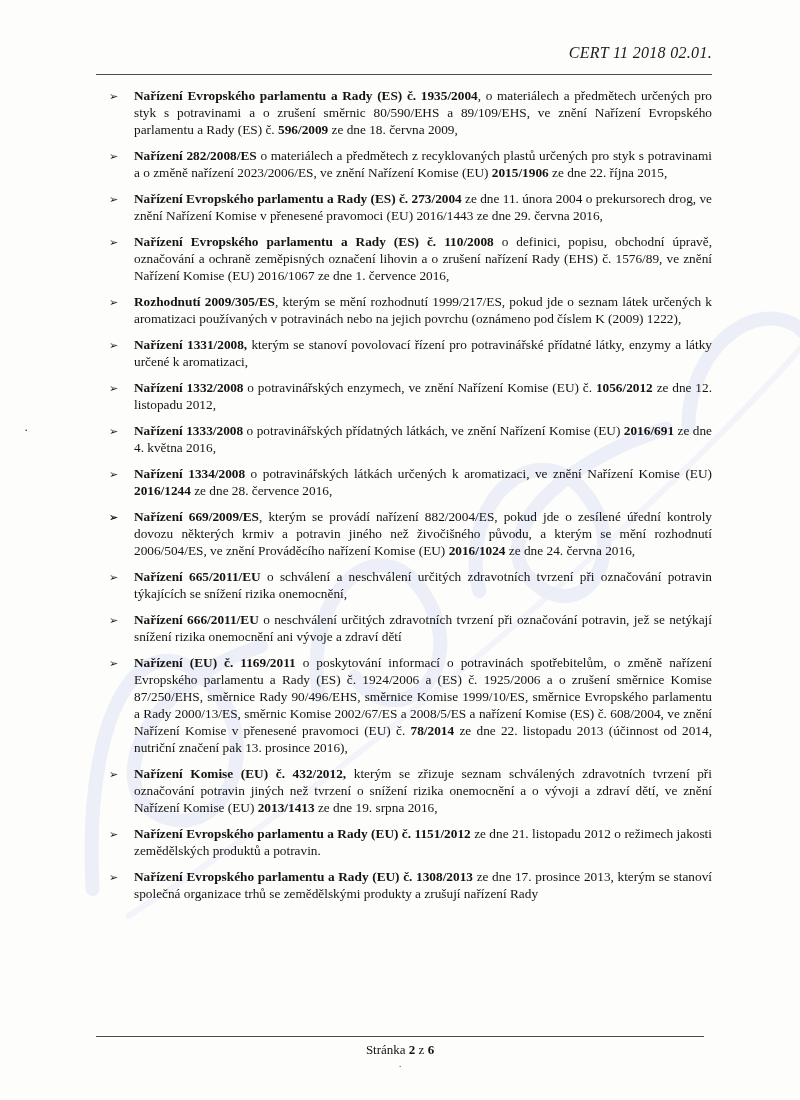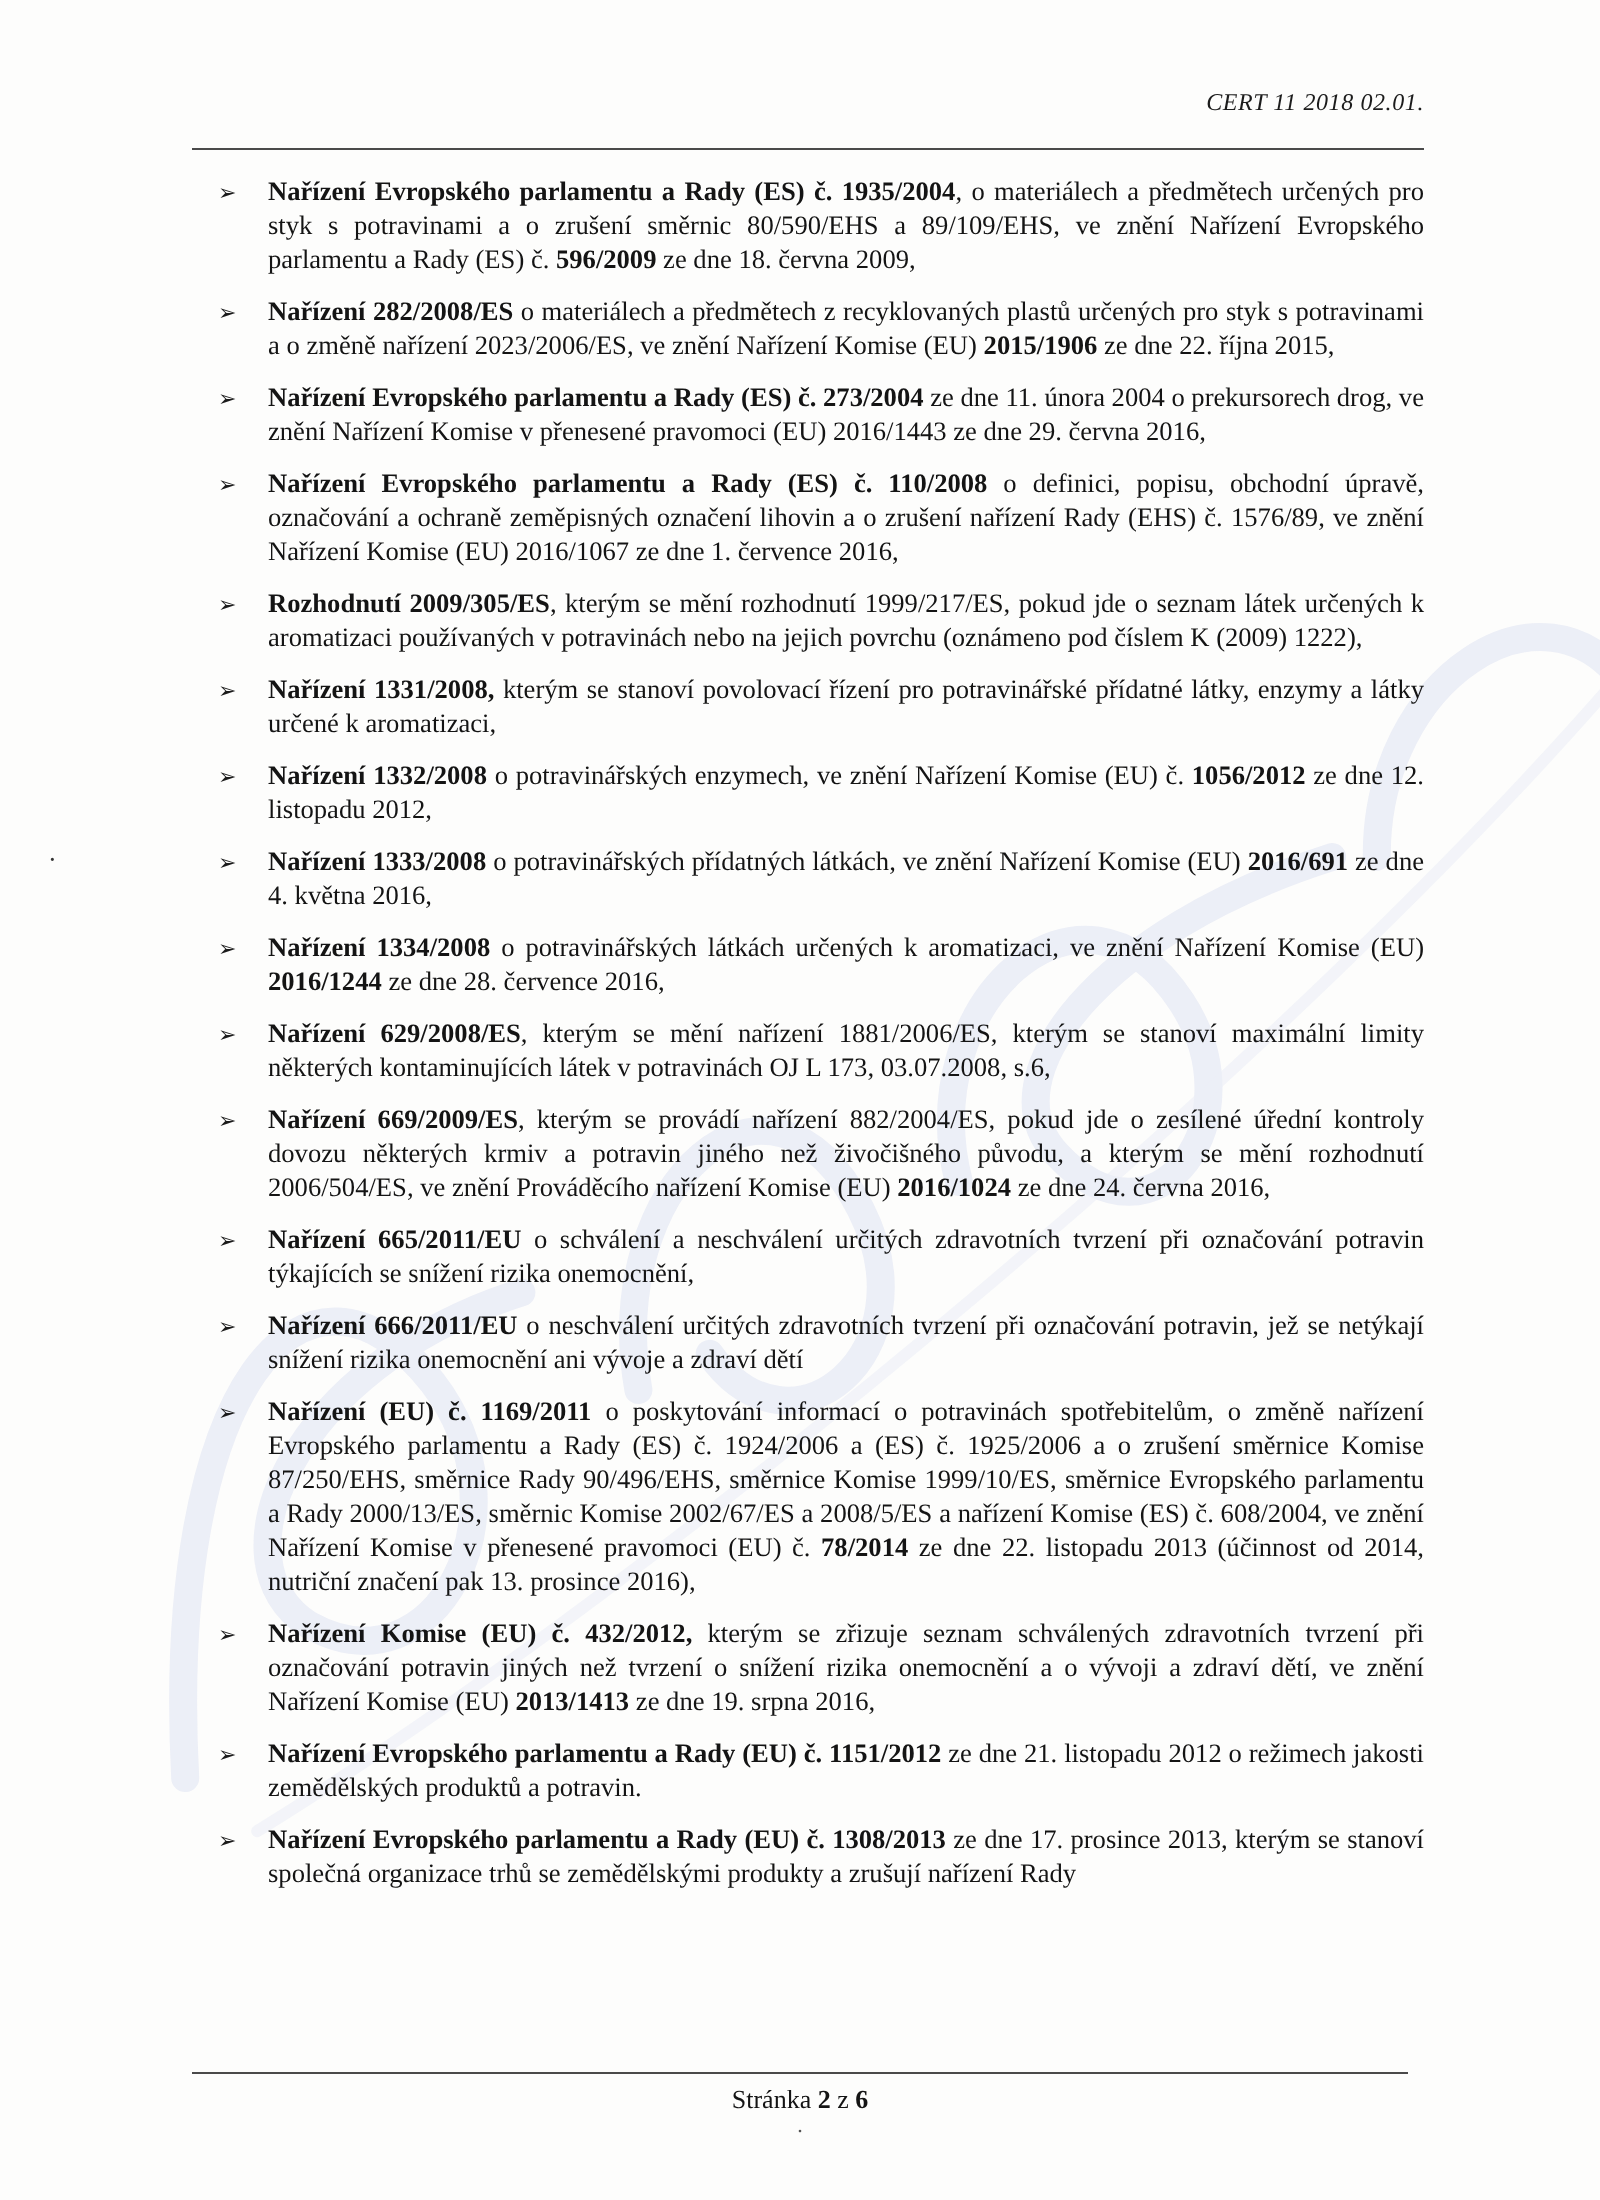--- a/index.html
+++ b/index.html
@@ -26,21 +26,21 @@
   }
   .content{
     position:relative;
     z-index:1;
     padding:44px 88px 0 96px;
     box-sizing:border-box;
   }
   .doc-ref{
     text-align:right;
     font-style:italic;
-    font-size:12px;
+    font-size:16px;
     letter-spacing:.3px;
     color:#1c1c1c;
     height:16px;
   }
   .top-rule{
     border:none;
     border-top:1.6px solid #4a4a4a;
     margin:14px 0 0 0;
   }
   ul.reg-list{
@@ -110,21 +110,21 @@
     <ul class="reg-list">
         <li class="reg-item"><span class="bullet">➢</span><span><strong>Nařízení Evropského parlamentu a Rady (ES) č. 1935/2004</strong><span>, o materiálech a předmětech určených pro styk s potravinami a o zrušení směrnic 80/590/EHS a 89/109/EHS, ve znění Nařízení Evropského parlamentu a Rady (ES) č. </span><strong>596/2009</strong><span> ze dne 18. června 2009,</span></span></li>
         <li class="reg-item"><span class="bullet">➢</span><span><strong>Nařízení 282/2008/ES</strong><span> o materiálech a předmětech z recyklovaných plastů určených pro styk s potravinami a o změně nařízení 2023/2006/ES, ve znění Nařízení Komise (EU) </span><strong>2015/1906</strong><span> ze dne 22. října 2015,</span></span></li>
         <li class="reg-item"><span class="bullet">➢</span><span><strong>Nařízení Evropského parlamentu a Rady (ES) č. 273/2004</strong><span> ze dne 11. února 2004 o prekursorech drog, ve znění Nařízení Komise v přenesené pravomoci (EU) 2016/1443 ze dne 29. června 2016,</span></span></li>
         <li class="reg-item"><span class="bullet">➢</span><span><strong>Nařízení Evropského parlamentu a Rady (ES) č. 110/2008</strong><span> o definici, popisu, obchodní úpravě, označování a ochraně zeměpisných označení lihovin a o zrušení nařízení Rady (EHS) č. 1576/89, ve znění Nařízení Komise (EU) 2016/1067 ze dne 1. července 2016,</span></span></li>
         <li class="reg-item"><span class="bullet">➢</span><span><strong>Rozhodnutí 2009/305/ES</strong><span>, kterým se mění rozhodnutí 1999/217/ES, pokud jde o seznam látek určených k aromatizaci používaných v potravinách nebo na jejich povrchu (oznámeno pod číslem K (2009) 1222),</span></span></li>
         <li class="reg-item"><span class="bullet">➢</span><span><strong>Nařízení 1331/2008,</strong><span> kterým se stanoví povolovací řízení pro potravinářské přídatné látky, enzymy a látky určené k aromatizaci,</span></span></li>
         <li class="reg-item"><span class="bullet">➢</span><span><strong>Nařízení 1332/2008</strong><span> o potravinářských enzymech, ve znění Nařízení Komise (EU) č. </span><strong>1056/2012</strong><span> ze dne 12. listopadu 2012,</span></span></li>
         <li class="reg-item"><span class="bullet">➢</span><span><strong>Nařízení 1333/2008</strong><span> o potravinářských přídatných látkách, ve znění Nařízení Komise (EU) </span><strong>2016/691</strong><span> ze dne 4. května 2016,</span></span></li>
         <li class="reg-item"><span class="bullet">➢</span><span><strong>Nařízení 1334/2008</strong><span> o potravinářských látkách určených k aromatizaci, ve znění Nařízení Komise (EU) </span><strong>2016/1244</strong><span> ze dne 28. července 2016,</span></span></li>
-        <li class="reg-item"><span class="bullet">➢</span><span><strong>Nařízení 629/2008/ES</strong><span>, kterým se mění nařízení 1881/2006/ES, kterým se stanoví maximální limity některých kontaminujících látek v potravinách  OJ L 173, 03.07.2008, s.6,</span></span></li>
+        <li class="reg-item"><span class="bullet">➢</span></li>
         <li class="reg-item"><span class="bullet">➢</span><span><strong>Nařízení 669/2009/ES</strong><span>, kterým se provádí nařízení 882/2004/ES, pokud jde o zesílené úřední kontroly dovozu některých krmiv a potravin jiného než živočišného původu, a kterým se mění rozhodnutí 2006/504/ES, ve znění Prováděcího nařízení Komise (EU) </span><strong>2016/1024</strong><span> ze dne 24. června 2016,</span></span></li>
         <li class="reg-item"><span class="bullet">➢</span><span><strong>Nařízení 665/2011/EU</strong><span> o schválení a neschválení určitých zdravotních tvrzení při označování potravin týkajících se snížení rizika onemocnění,</span></span></li>
         <li class="reg-item"><span class="bullet">➢</span><span><strong>Nařízení 666/2011/EU</strong><span> o neschválení určitých zdravotních tvrzení při označování potravin, jež se netýkají snížení rizika onemocnění ani vývoje a zdraví dětí</span></span></li>
         <li class="reg-item"><span class="bullet">➢</span><span><strong>Nařízení (EU) č. 1169/2011</strong><span>  o poskytování informací o potravinách spotřebitelům, o změně nařízení Evropského parlamentu a Rady (ES) č. 1924/2006 a (ES) č. 1925/2006 a o zrušení směrnice Komise 87/250/EHS, směrnice Rady 90/496/EHS, směrnice Komise 1999/10/ES, směrnice Evropského parlamentu a Rady 2000/13/ES, směrnic Komise 2002/67/ES a 2008/5/ES a nařízení Komise (ES) č. 608/2004, ve znění Nařízení Komise v přenesené pravomoci (EU) č. </span><strong>78/2014</strong><span> ze dne 22. listopadu 2013 (účinnost od 2014, nutriční značení pak 13. prosince 2016),</span></span></li>
         <li class="reg-item"><span class="bullet">➢</span><span><strong>Nařízení Komise (EU) č. 432/2012,</strong><span> kterým se zřizuje seznam schválených zdravotních tvrzení při označování potravin jiných než tvrzení o snížení rizika onemocnění a o vývoji a zdraví dětí, ve znění Nařízení Komise (EU) </span><strong>2013/1413</strong><span> ze dne 19. srpna 2016,</span></span></li>
         <li class="reg-item"><span class="bullet">➢</span><span><strong>Nařízení Evropského parlamentu a Rady (EU) č. 1151/2012</strong><span> ze dne 21. listopadu 2012 o režimech jakosti zemědělských produktů a potravin.</span></span></li>
         <li class="reg-item"><span class="bullet">➢</span><span><strong>Nařízení Evropského parlamentu a Rady (EU) č. 1308/2013</strong><span> ze dne 17. prosince 2013, kterým se stanoví společná organizace trhů se zemědělskými produkty a zrušují nařízení Rady</span></span></li>
       </ul>
   </div>
 

